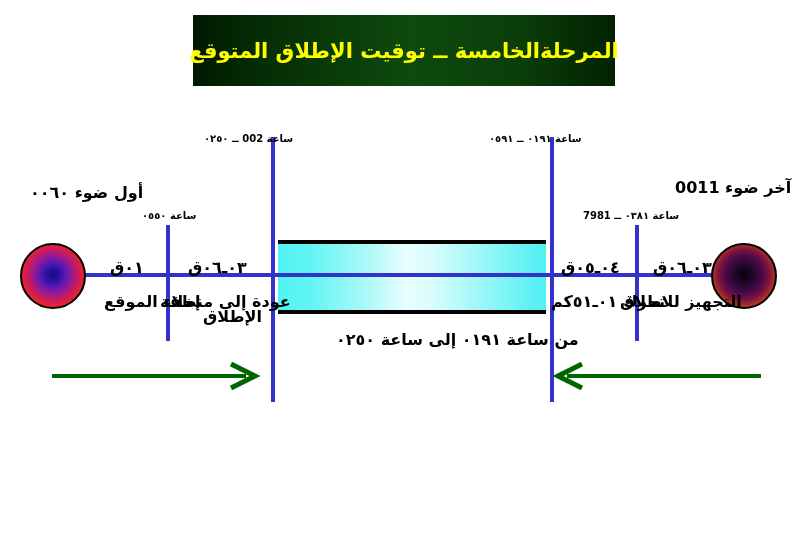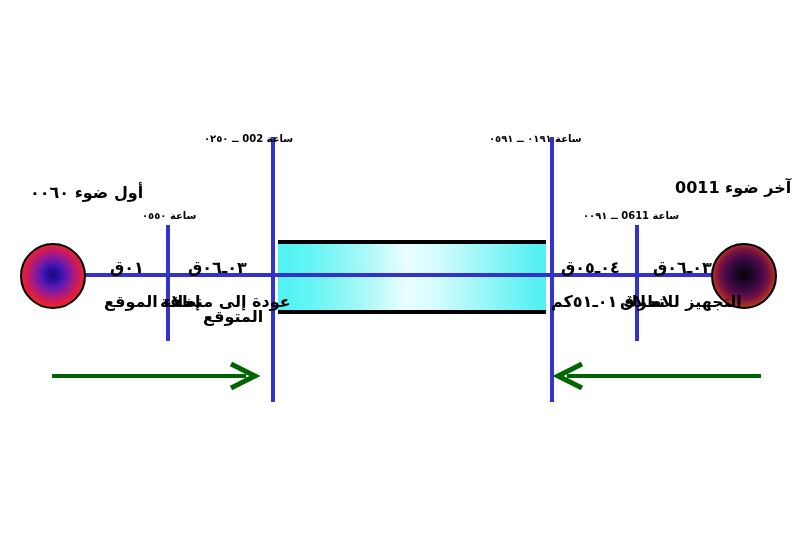--- a/index.html
+++ b/index.html
@@ -110,53 +110,57 @@
   .lbl-md { font-size: 16px; font-weight: bold; }
 
   
   .arrow-svg { position: absolute; }
 </style>
 </head>
 <body>
 
 <div id="stage">
 
+  <div id="title-banner">
+    <div id="title-text">المرحلةالخامسة ــ توقيت الإطلاق المتوقع</div>
+  </div>
 
   <div class="vline" style="left:166px; top:225px; height:116px;"></div>
   <div class="vline" style="left:271px; top:137px; height:265px;"></div>
   <div class="vline" style="left:550px; top:137px; height:265px;"></div>
   <div class="vline" style="left:635px; top:225px; height:116px;"></div>
 
   <div id="cyan-band"></div>
 
   <div id="axis-line"></div>
 
   <div class="sun" id="sun-left"></div>
   <div class="sun" id="sun-right"></div>
 
   <div class="lbl lbl-sm" style="left:204px; top:133px;">ساعة 200 ــ ٠٥٢٠</div>
   <div class="lbl lbl-sm" style="left:489px; top:133px;">ساعة ١٩١٠ ــ ١٩٥٠</div>
 
   <div class="lbl lbl-md" style="left:30px; top:183px;">أول ضوء ٠٦٠٠</div>
   <div class="lbl lbl-sm" style="left:142px; top:210px;">ساعة ٠٥٥٠</div>
-  <div class="lbl lbl-sm" style="left:583px; top:210px;">ساعة 1160 ــ ١٩٠٠</div>
+  <div class="lbl lbl-sm" style="left:583px; top:210px;">ساعة ١٨٣٠ ــ 1897</div>
   <div class="lbl lbl-md" style="left:675px; top:178px;">آخر ضوء 1100</div>
 
   <div class="lbl lbl-md" style="left:110px; top:258px;">١٠ق</div>
   <div class="lbl lbl-md" style="left:188px; top:258px;">٣٠ـ٦٠ق</div>
   <div class="lbl lbl-md" style="left:561px; top:258px;">٤٠ـ٥٠ق</div>
   <div class="lbl lbl-md" style="left:653px; top:258px;">٣٠ـ٦٠ق</div>
 
   <div class="lbl lbl-md" style="left:160px; top:292px;">عودة إلى منطقة</div>
-  <div class="lbl lbl-md" style="left:203px; top:307px;">المتوقع</div>
+  <div class="lbl lbl-md" style="left:203px; top:307px;">الإطلاق</div>
   <div class="lbl lbl-md" style="left:104px; top:292px;">إخلاء الموقع</div>
 
   <div class="lbl lbl-md" style="left:551px; top:292px;">تحرك ١٠ـ١٥كم</div>
   <div class="lbl lbl-md" style="left:620px; top:292px;">التجهيز للاطلاق</div>
 
+  <div class="lbl lbl-md" style="left:336px; top:330px;">من ساعة ١٩١٠  إلى ساعة ٠٥٢٠</div>
 
   <svg class="arrow-svg" style="left:50px; top:362px;" width="215" height="28" viewBox="0 0 215 28">
     <line x1="2" y1="14" x2="196" y2="14" stroke="#006400" stroke-width="4"></line>
     <polyline points="181,2 205,14 181,26" fill="none" stroke="#006400" stroke-width="5" stroke-linejoin="miter"></polyline>
   </svg>
 
   <svg class="arrow-svg" style="left:548px; top:362px;" width="215" height="28" viewBox="0 0 215 28">
     <line x1="19" y1="14" x2="213" y2="14" stroke="#006400" stroke-width="4"></line>
     <polyline points="34,2 10,14 34,26" fill="none" stroke="#006400" stroke-width="5" stroke-linejoin="miter"></polyline>
   </svg>

